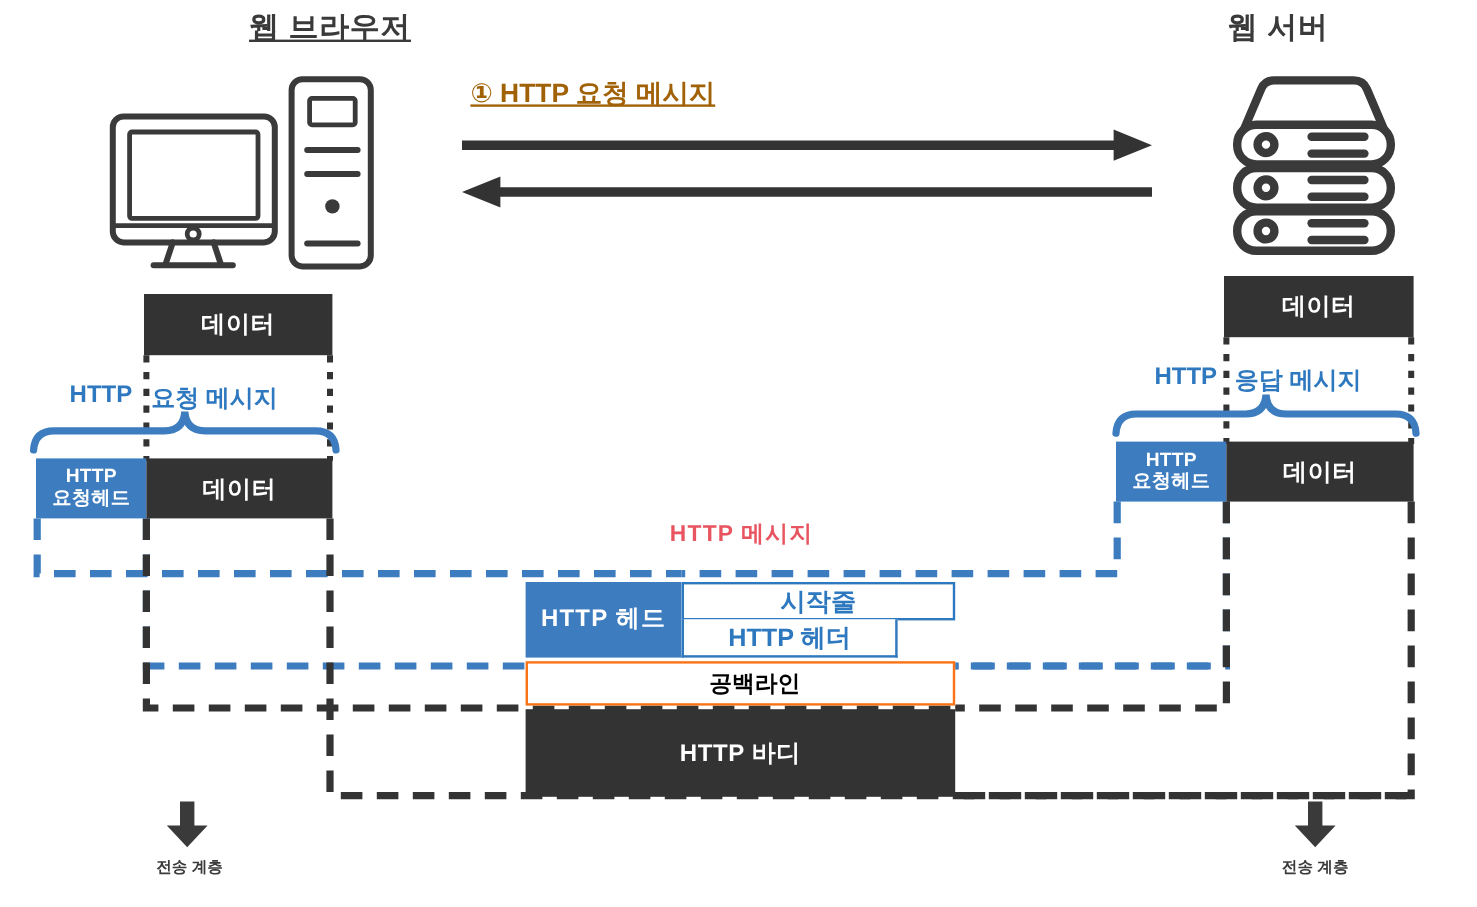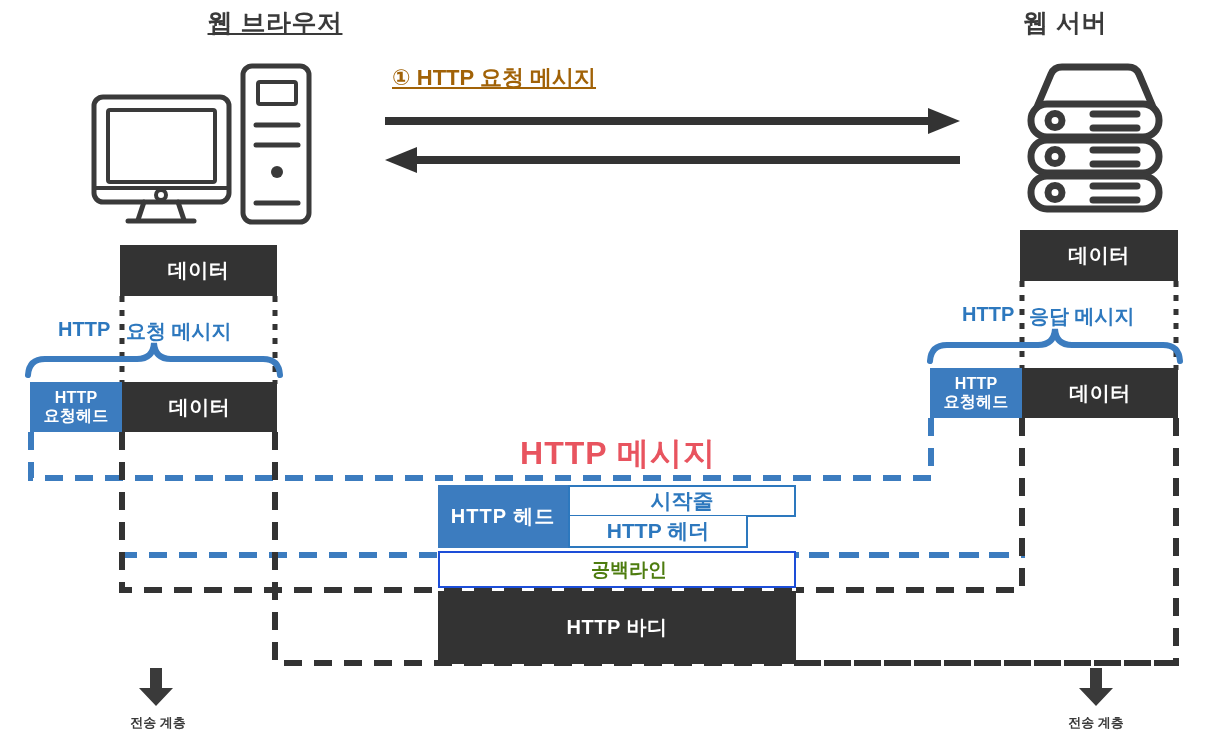--- a/index.html
+++ b/index.html
@@ -53,38 +53,38 @@
   }
   .box-white-blue{
     background:#ffffff;
     color:#2D78BE;
     font-size:21px;
     font-weight:bold;
     border:2px solid #2D78BE;
   }
   .box-white-black{
     background:#ffffff;
-    color:#4d7c0f;
+    color:#000000;
     font-size:19px;
     font-weight:bold;
-    border:2px solid #1d4ed8;
+    border:2px solid #f97316;
     padding-left:24px;
   }
 
   
   .brace-label{
     font-size:20px;
     font-weight:bold;
     color:#2D78BE;
     white-space:nowrap;
   }
 
   
   .msg-title{
-    font-size:32px;
+    font-size:19px;
     font-weight:bold;
     color:#E8545F;
     letter-spacing:1px;
     white-space:nowrap;
   }
 
   
   .layer-label{
     font-size:13px;
     font-weight:bold;

